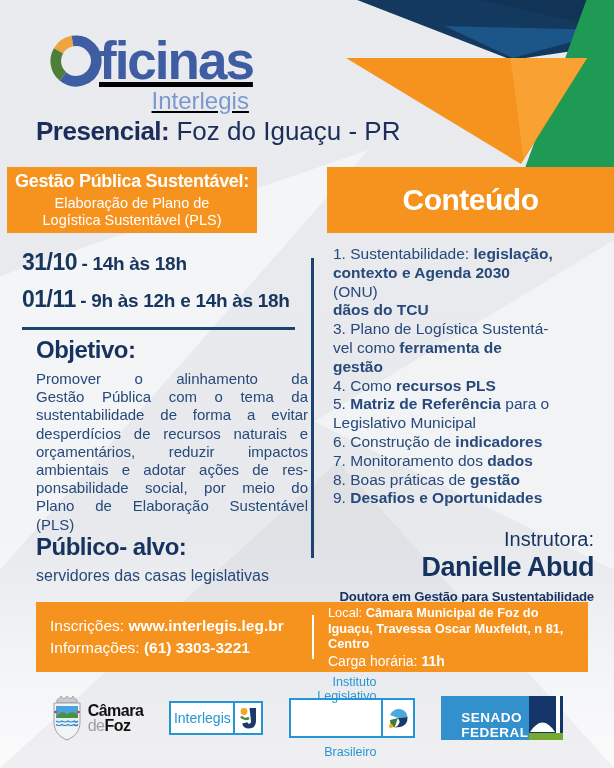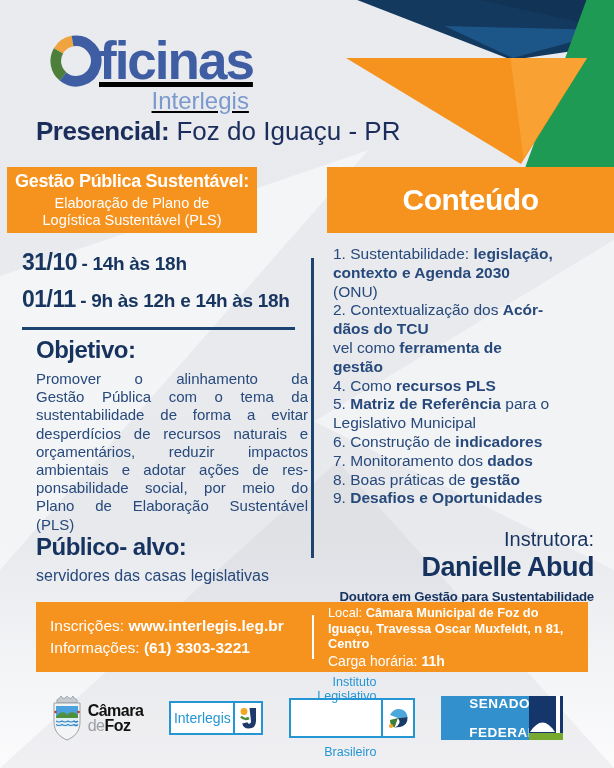--- a/index.html
+++ b/index.html
@@ -99,21 +99,21 @@
   .bluebox .txt{ display:flex; flex-direction:column; justify-content:center; color:#2496d3; }
   .bluebox .sep{ width:2px; background:#2496d3; }
   .bluebox .ic{ display:flex; align-items:center; justify-content:center; }
   .interlegis-box{ width:94px; height:34px; }
   .interlegis-box .txt{ flex:1; text-align:center; font-size:14px; }
   .ilb-box{ width:126px; height:40px; }
   .ilb-box .txt{ flex:1; text-align:right; font-size:12.5px; line-height:13.5px; padding-right:5px;gap:43px; }
   .senado{ display:flex; align-items:flex-start; }
   .senado .blue{ width:88px; height:44px; background:#3291cc; color:#fff; font-weight:bold;
                  font-size:13.5px; line-height:15px; display:flex; flex-direction:column;
-                 justify-content:space-between; padding-left:28px; letter-spacing:.5px; }
+                 justify-content:flex-end; padding-left:20px; letter-spacing:.5px; }
   .senado .mark{ width:34px; display:flex; flex-direction:column; }
   .senado .mark .top{ display:flex; height:37px; }
   .senado .navybox{ width:27px; height:37px; background:#14366b; position:relative; }
   .senado .navybox svg{ position:absolute; left:0; bottom:0; }
   .senado .wbar{ width:4px; height:37px; background:#fff; }
   .senado .nbar{ width:3px; height:37px; background:#14366b; }
   .senado .greenstrip{ width:34px; height:7px; background:#76a92e; }
 </style>
 </head>
 <body>
@@ -191,22 +191,22 @@
     <div class="sec-heading">Público- alvo:</div>
     <div class="aud">servidores das casas legislativas</div>
   </div>
 
   <div class="vdivider"></div>
 
   <div class="content-list">
       <div><span>1. Sustentabilidade: </span><span class="b">legislação,</span></div>
       <div><span class="b">contexto e Agenda 2030</span></div>
       <div><span>(ONU)</span></div>
-      <div><span>2. Contextualização dos </span><span class="b">Acór-</span></div>
       <div><span class="b">dãos do TCU</span></div>
+      <div><span>3. Plano de Logística Sustentá-</span></div>
       <div><span>vel como </span><span class="b">ferramenta de</span></div>
       <div><span class="b">gestão</span></div>
       <div><span>4. Como </span><span class="b">recursos PLS</span></div>
       <div><span>5. </span><span class="b">Matriz de Referência</span><span> para o</span></div>
       <div><span>Legislativo Municipal</span></div>
       <div><span>6. Construção de </span><span class="b">indicadores</span></div>
       <div><span>7. Monitoramento dos </span><span class="b">dados</span></div>
       <div><span>8. Boas práticas de </span><span class="b">gestão</span></div>
       <div><span>9. </span><span class="b">Desafios e Oportunidades</span></div>
     </div>

